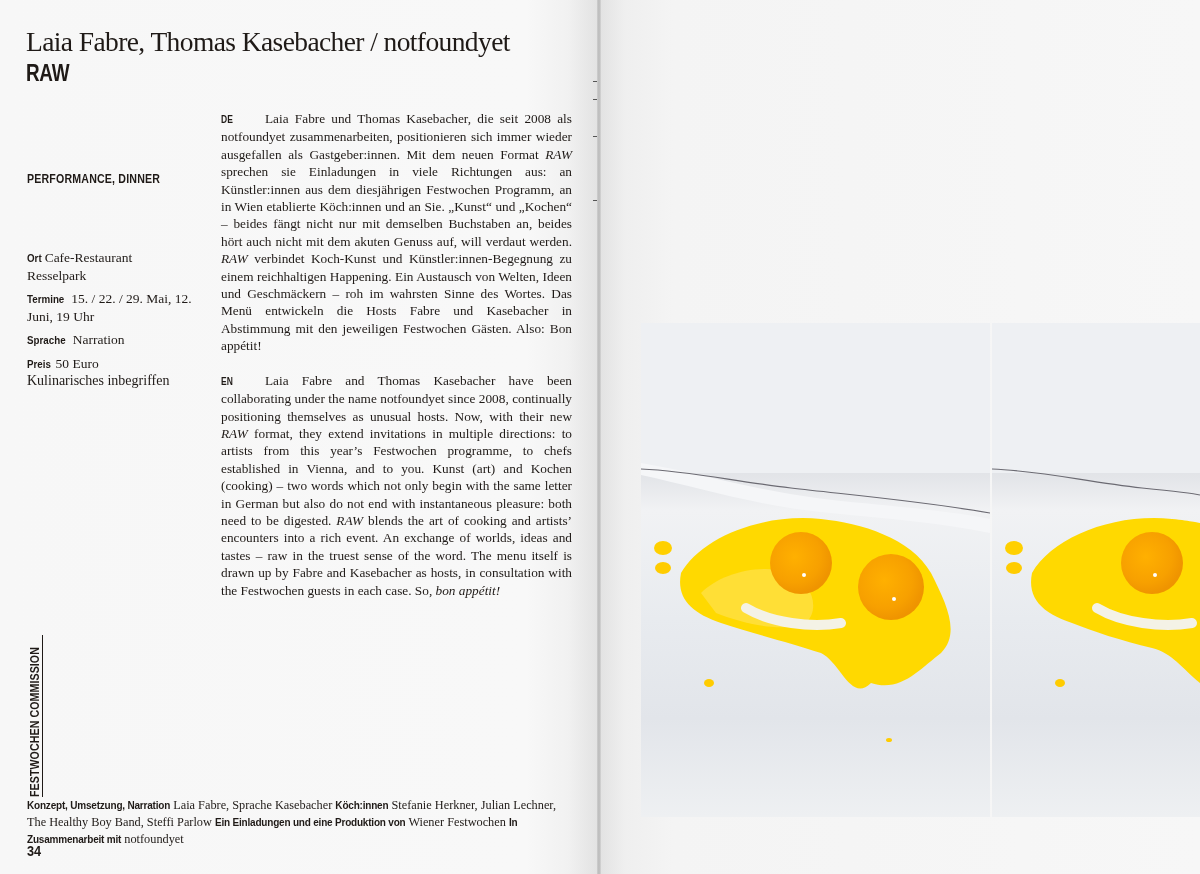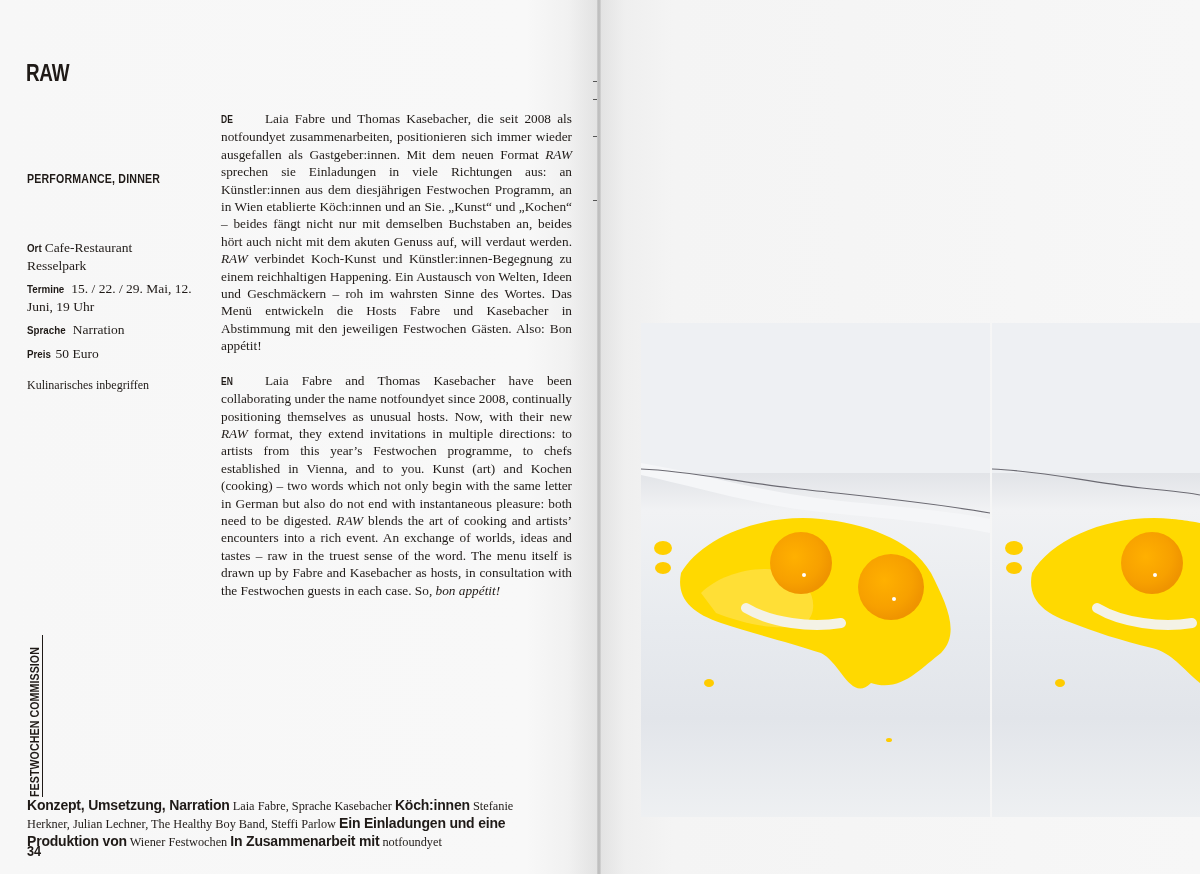--- a/index.html
+++ b/index.html
@@ -32,28 +32,28 @@
     .work-title {
       position: absolute; left: 26px; top: 60px;
       font-size: 23px; transform: scaleX(0.82); transform-origin: left top;
       letter-spacing: -0.3px;
     }
     .genre {
       position: absolute; left: 27px; top: 172px;
       font-size: 12.5px; transform: scaleX(0.85); transform-origin: left top;
       white-space: nowrap; letter-spacing: 0.2px;
     }
-    .info { position: absolute; left: 27px; top: 239px; width: 165px; }
+    .info { position: absolute; left: 27px; top: 249px; width: 165px; }
     .info-row { font-size: 13.5px; line-height: 17px; margin-bottom: 6px; }
     .info-label {
       font-size: 11.5px; display: inline-block;
       transform: scaleX(0.85); transform-origin: left center;
       margin-right: -3px;
     }
-    .info-note { font-size: 12px; line-height: 13px; display: block; margin-top: 16px; }
+    .info-note { font-size: 14px; line-height: 13px; display: block; margin-top: 1px; }
 
     .body-col { position: absolute; left: 209px; top: 110px; width: 363px; }
     .para {
       font-size: 13.3px; line-height: 17.4px; text-align: justify;
       margin: 0 0 17px 12px; hyphens: manual;
     }
     .lang-tag {
       font-size: 10px; display: inline-block;
       transform: scaleX(0.85); transform-origin: left center;
       width: 36px; margin-right: 8px;
@@ -70,21 +70,21 @@
     .vertical-rule {
       position: absolute; left: 42px; top: 635px; width: 1px; height: 162px; background: #1f1a17;
     }
 
     .credits {
       position: absolute; left: 27px; top: 797px; width: 530px;
       font-size: 12.3px; line-height: 17px;
     }
     .credits b {
       font-family: "Liberation Sans", "DejaVu Sans", sans-serif; font-weight: bold;
-      font-size: 14px; letter-spacing: -0.2px;
+      font-size: 10px; letter-spacing: -0.2px;
     }
     .page-number {
       position: absolute; left: 27px; top: 842px;
       font-size: 15px; transform: scaleX(0.85); transform-origin: left top;
     }
     .crop-mark { position: absolute; left: 593px; width: 5px; height: 1px; background: #555; }
 
     
     .photo {
       position: absolute; top: 323px; height: 494px; overflow: hidden;
@@ -94,20 +94,21 @@
     .photo-b { left: 992px; width: 208px; }
     .photo svg { position: absolute; left: 0; top: 0; }
   </style>
 </head>
 <body>
 
 <div class="spread">
 
   <div class="page-left">
 
+    <div class="artist-title serif">Laia Fabre, Thomas Kasebacher / notfoundyet</div>
     <div class="work-title cond">RAW</div>
 
     <div class="genre cond">PERFORMANCE, DINNER</div>
 
     <div class="info">
       <div class="info-row serif">
         <span class="info-label cond">Ort</span>
         <span>Cafe-Restaurant Resselpark</span>
       </div>
       <div class="info-row serif">

